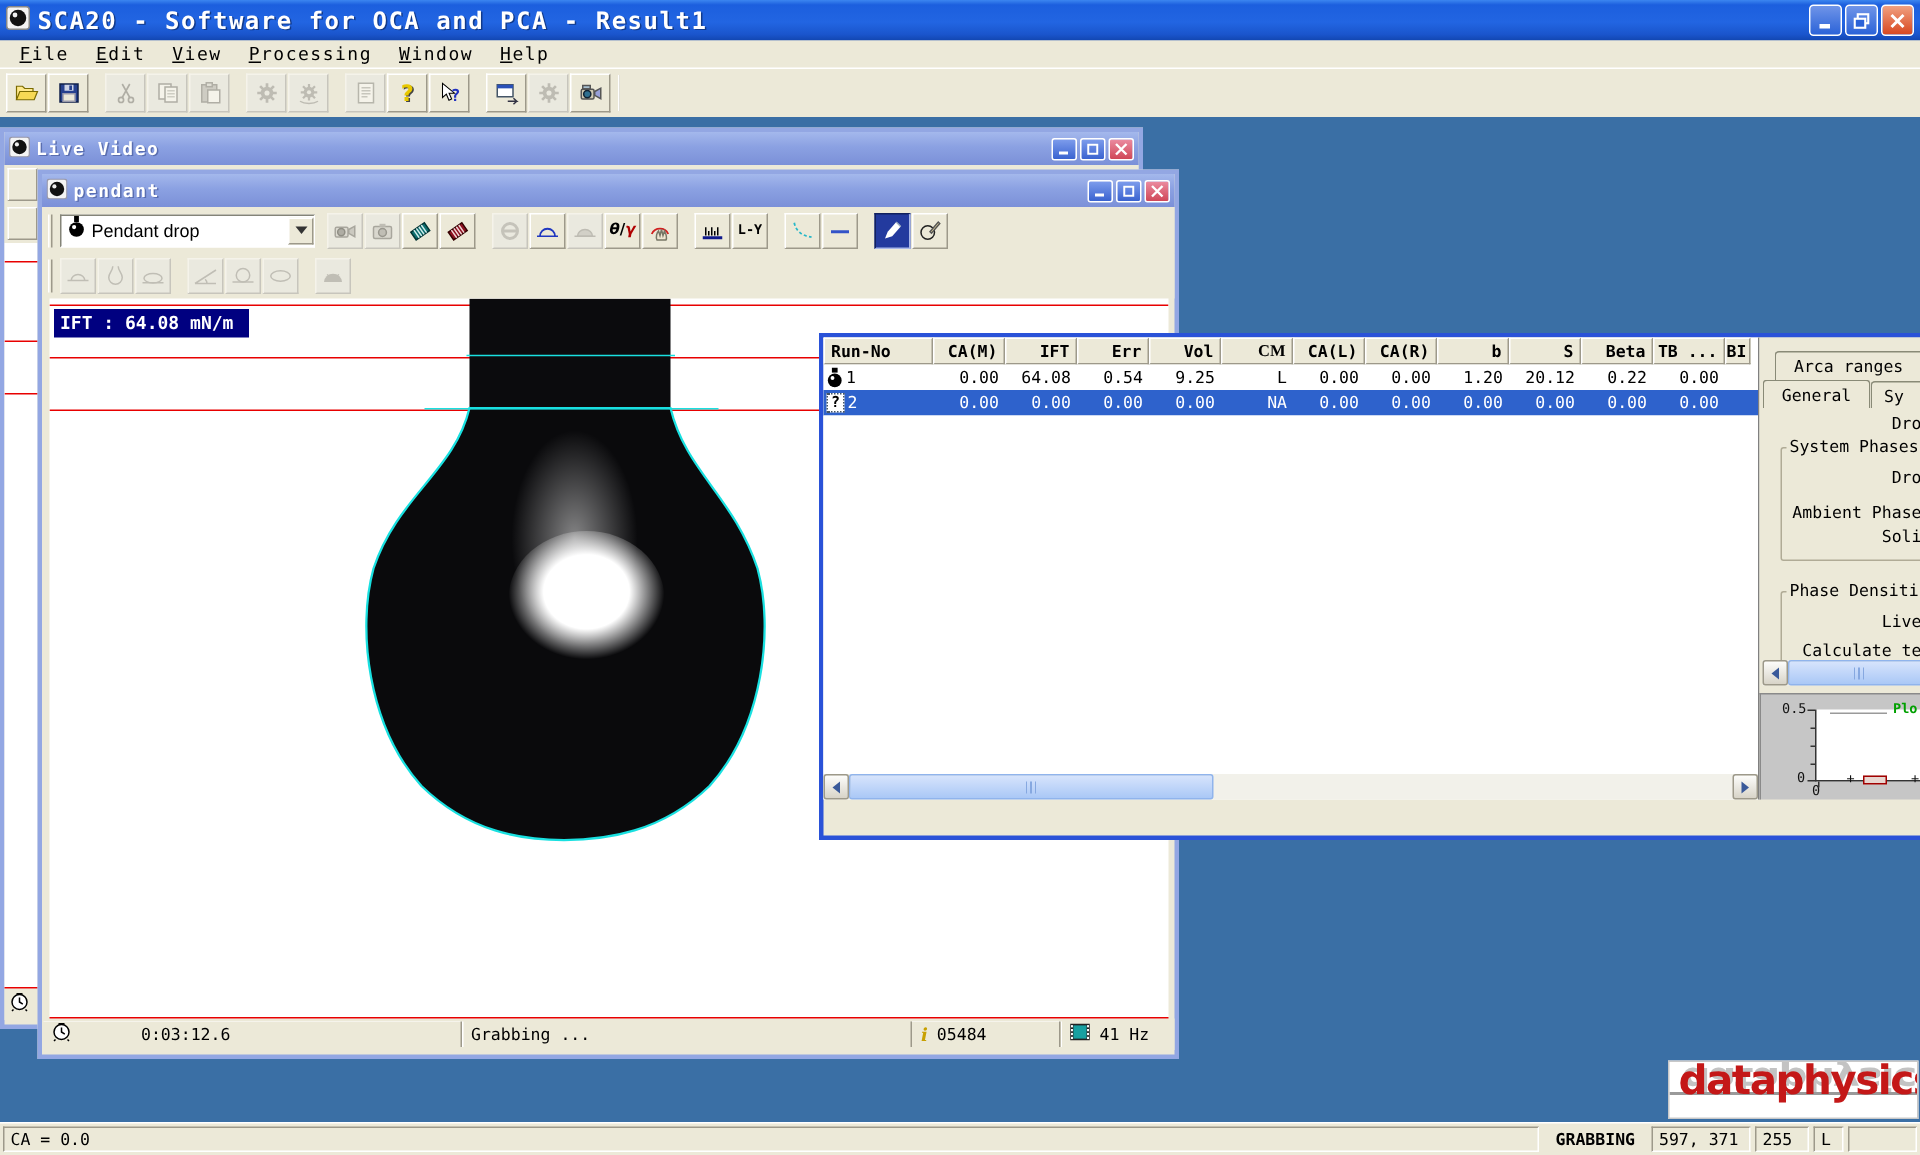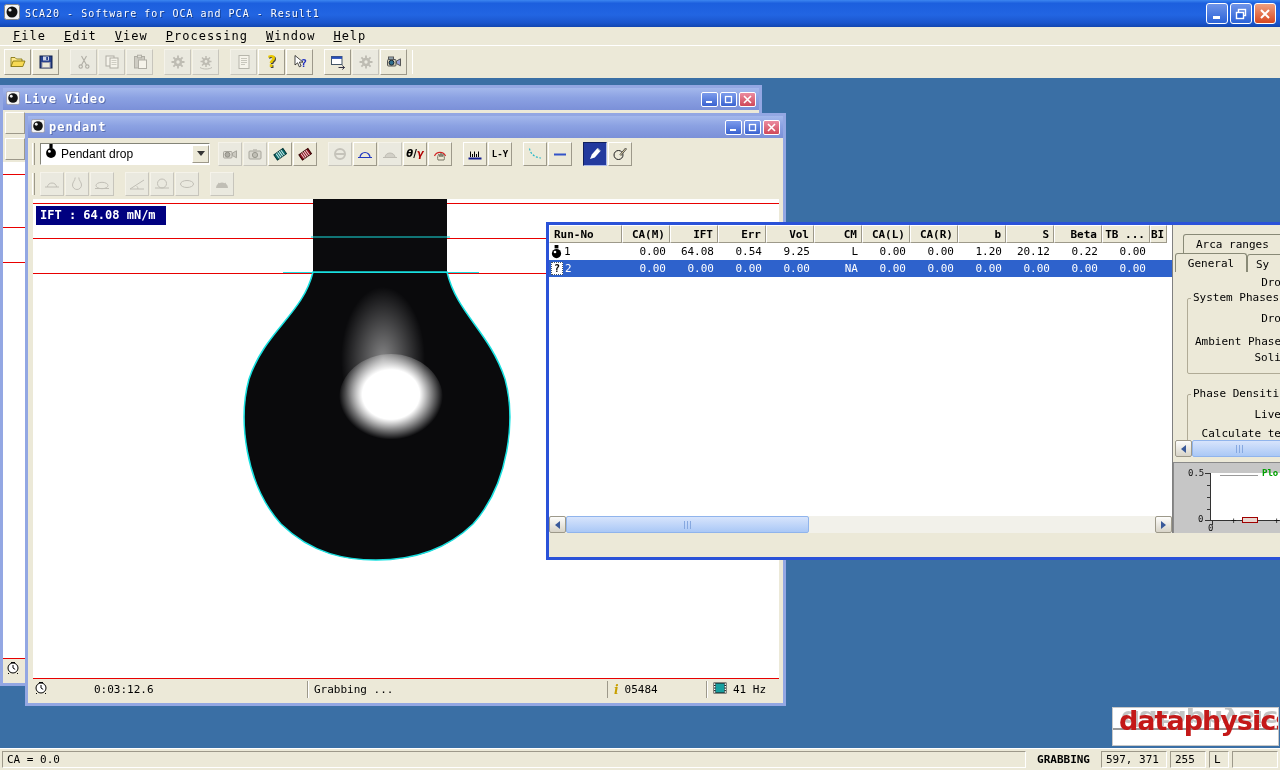--- a/index.html
+++ b/index.html
@@ -4,21 +4,21 @@
 <style>
   html,body{margin:0;padding:0;background:#555;}
   *{box-sizing:border-box;}
   .screen{position:relative;width:1280px;height:770px;overflow:hidden;background:#ece9d8;
           font-family:"DejaVu Sans Mono","Liberation Mono",monospace;cursor:default;}
 
   
   .titlebar{position:absolute;left:0;top:0;width:1280px;height:27px;
     background:linear-gradient(180deg,#3c86f0 0%,#1c5fde 12%,#2265e2 55%,#1a55cc 85%,#1246b0 100%);
     display:flex;align-items:center;padding:0 4px;gap:5px;}
-  .titlebar .t-text{color:#fff;font-weight:normal;font-size:10px;letter-spacing:1px;
+  .titlebar .t-text{color:#fff;font-weight:bold;font-size:16px;letter-spacing:1px;
     text-shadow:1px 1px 0 #123a8a;white-space:nowrap;}
   .winbtns{margin-left:auto;display:flex;gap:2px;}
   .wbtn{width:22px;height:21px;border:1px solid #fff;border-radius:3px;
     background:linear-gradient(#6f94e8,#2b63d8);display:flex;align-items:center;justify-content:center;}
   .wbtn.close{background:linear-gradient(#f0a080,#d84820);}
 
   
   .menubar{position:absolute;left:0;top:27px;width:1280px;height:18px;background:#ece9d8;
     display:flex;align-items:center;padding-left:4px;font-size:12px;letter-spacing:1px;}
   .menu-item{padding:1px 9px;white-space:nowrap;}
@@ -596,21 +596,21 @@
 
     <div class="win w-result">
       <div class="r-body">
         <div class="r-table">
           <div class="thead" id="tblhead">
               <div class="th first" style="width: 73px;">Run-No</div>
               <div class="th" style="width: 48px;">CA(M)</div>
               <div class="th" style="width: 48px;">IFT</div>
               <div class="th" style="width: 48px;">Err</div>
               <div class="th" style="width: 48px;">Vol</div>
-              <div class="th" style="width: 48px;">CM</div>
+              <div class="th" style="width: 48px; font-family: Liberation Serif, serif;">CM</div>
               <div class="th" style="width: 48px;">CA(L)</div>
               <div class="th" style="width: 48px;">CA(R)</div>
               <div class="th" style="width: 48px;">b</div>
               <div class="th" style="width: 48px;">S</div>
               <div class="th" style="width: 48px;">Beta</div>
               <div class="th" style="width: 48px;">TB ...</div>
               <div class="th" style="width: 17px;">BI</div>
             </div>
           <div id="tblbody">
               <div class="trow">

